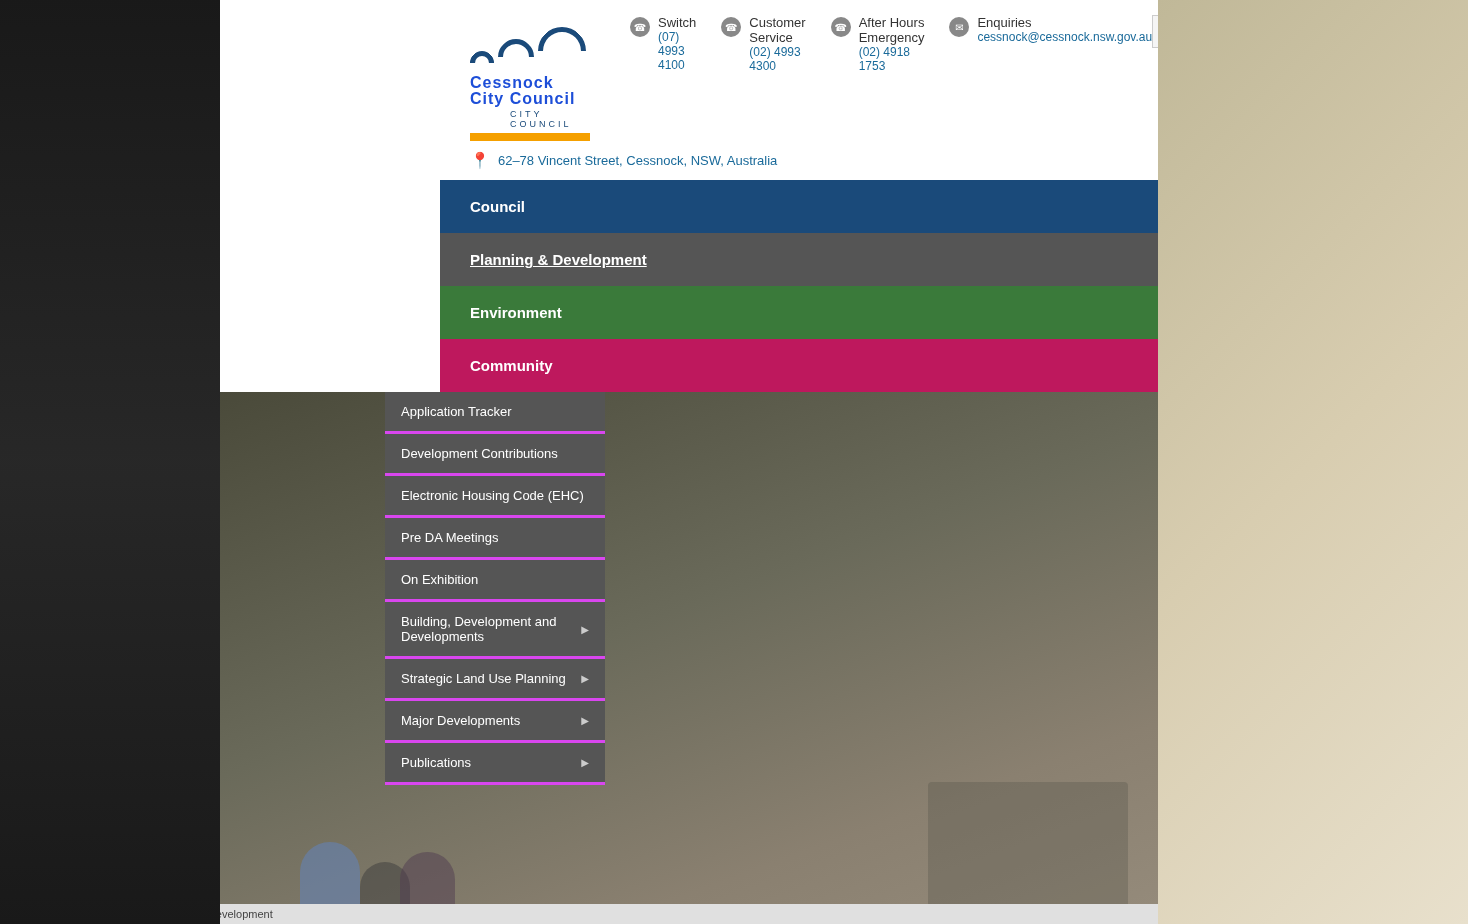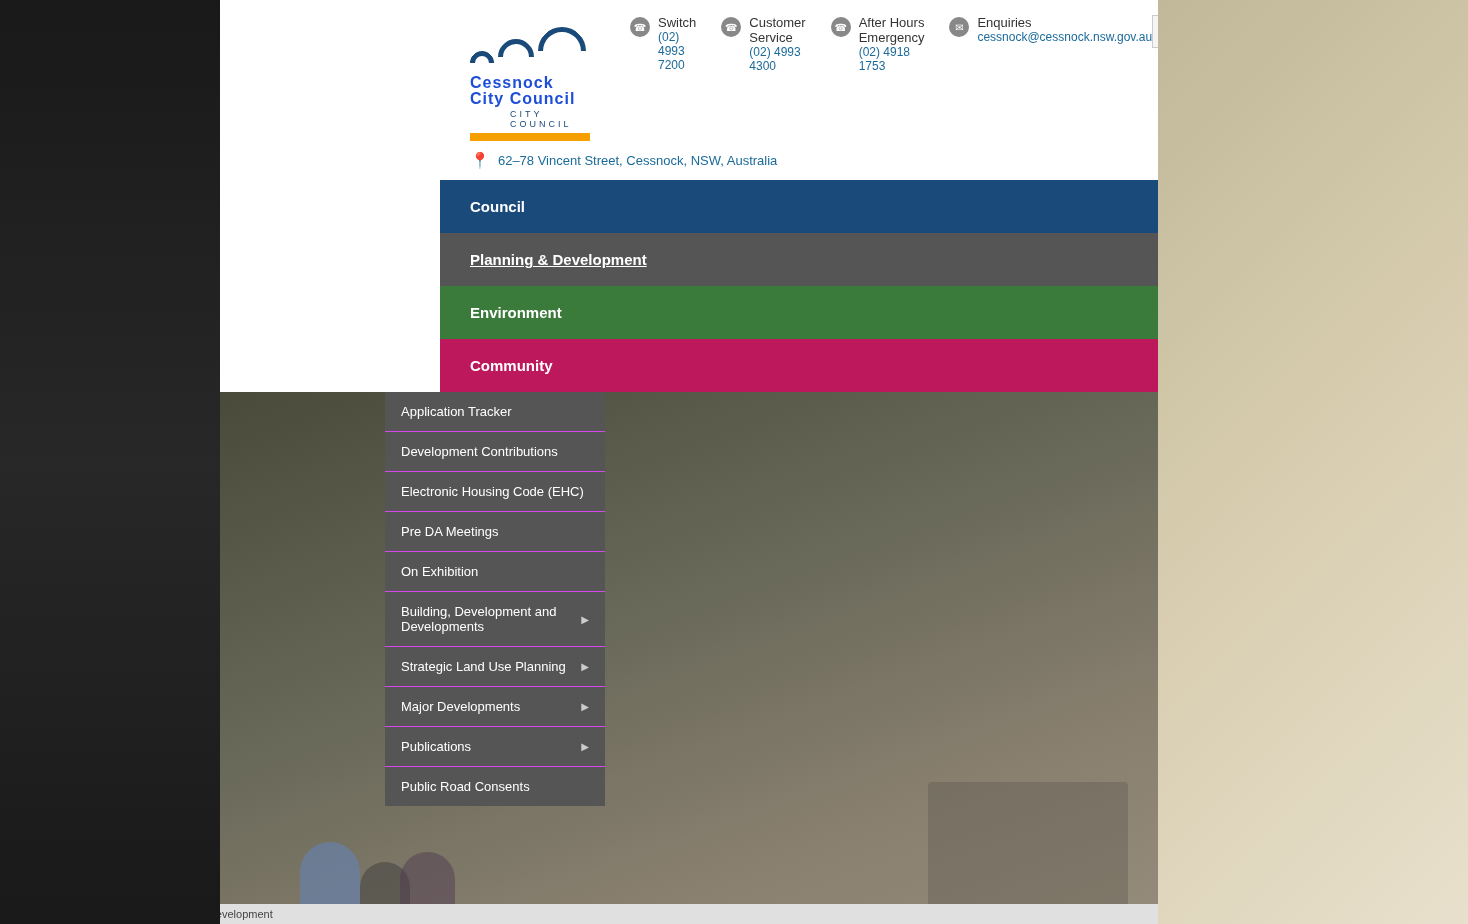--- a/index.html
+++ b/index.html
@@ -76,21 +76,21 @@
       z-index: 300;
     }
     .dropdown-item {
       padding: 12px 16px;
       color: #fff;
       font-size: 13px;
       cursor: pointer;
       display: flex;
       justify-content: space-between;
       align-items: center;
-      border-bottom: 1px solid #d946ef;
+      border-bottom: 3px solid #d946ef;
     }
     .dropdown-arrow { font-size: 10px; color: #ccc; }
     .hero-image {
       width: 100%;
       height: 620px;
       background: linear-gradient(135deg, #2a2a2a 0%, #4a4a4a 30%, #6a6a5a 60%, #8a8a7a 100%);
       position: relative;
       overflow: hidden;
     }
     
@@ -282,21 +282,21 @@
         <div class="city-council-text">CITY COUNCIL</div>
         <div class="yellow-stripe"></div>
       </div>
     </div>
 
     <div class="header-contacts">
       <div class="contact-block">
         <div class="contact-phone-icon">☎</div>
         <div>
           <div class="contact-label">Switch</div>
-          <div class="contact-number">(02) 4993 7200</div>
+          <div class="contact-number">(07) 4993 4100</div>
         </div>
       </div>
       <div class="contact-block">
         <div class="contact-phone-icon">☎</div>
         <div>
           <div class="contact-label">Customer Service</div>
           <div class="contact-number">(02) 4993 4300</div>
         </div>
       </div>
       <div class="contact-block">
@@ -367,23 +367,20 @@
         <span class="dropdown-arrow">▶</span>
       </div>
       <div class="dropdown-item">
         <span>Major Developments</span>
         <span class="dropdown-arrow">▶</span>
       </div>
       <div class="dropdown-item">
         <span>Publications</span>
         <span class="dropdown-arrow">▶</span>
       </div>
-      <div class="dropdown-item" style="border-bottom:none;">
-        <span>Public Road Consents</span>
-      </div>
     </div>
   </div>
 
   <div class="hero-image">
     <div class="hero-overlay">
       <div class="hero-center" style="background: linear-gradient(160deg, #4a4a3a 0%, #6a6a5a 40%, #8a8070 70%, #9a9080 100%); position:relative;">
 
         <div style="position:absolute; bottom:50px; left:80px; width:60px; height:120px; background:rgba(100,130,180,0.6); border-radius:30px 30px 0 0;"></div>
         <div style="position:absolute; bottom:50px; left:140px; width:50px; height:100px; background:rgba(60,60,60,0.5); border-radius:25px 25px 0 0;"></div>
         <div style="position:absolute; bottom:50px; left:180px; width:55px; height:110px; background:rgba(80,60,80,0.5); border-radius:28px 28px 0 0;"></div>

